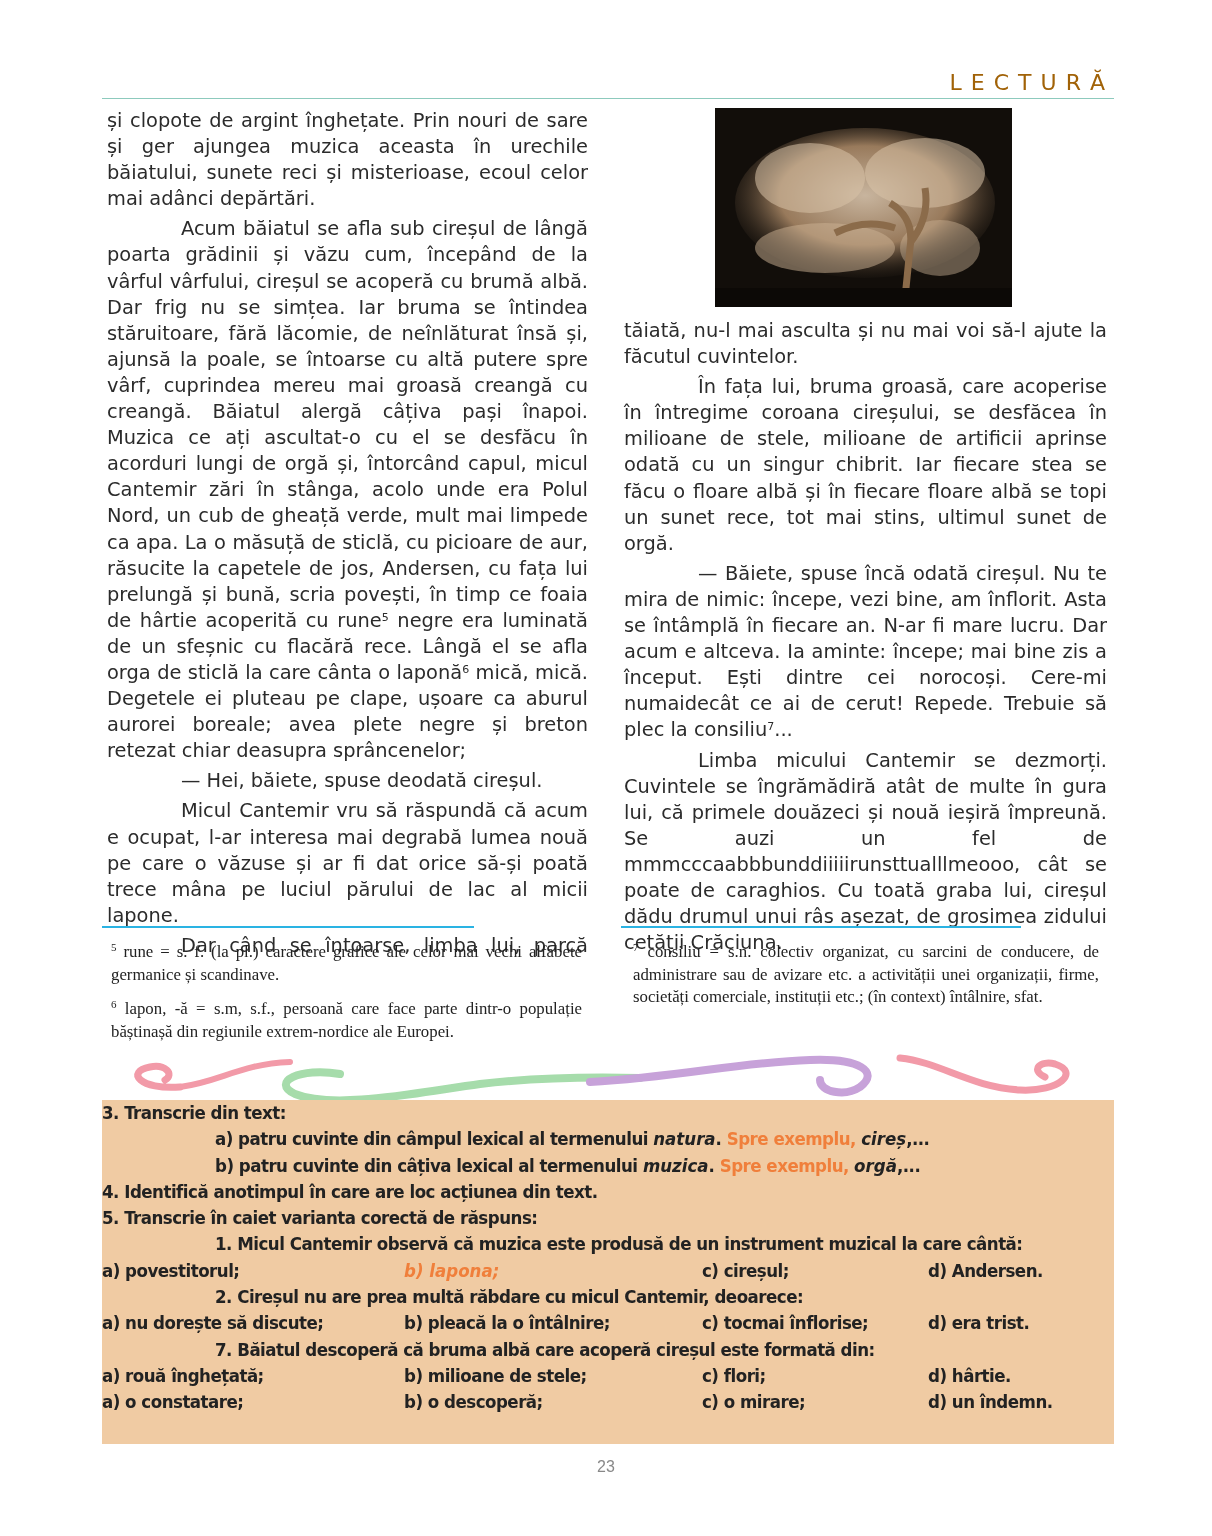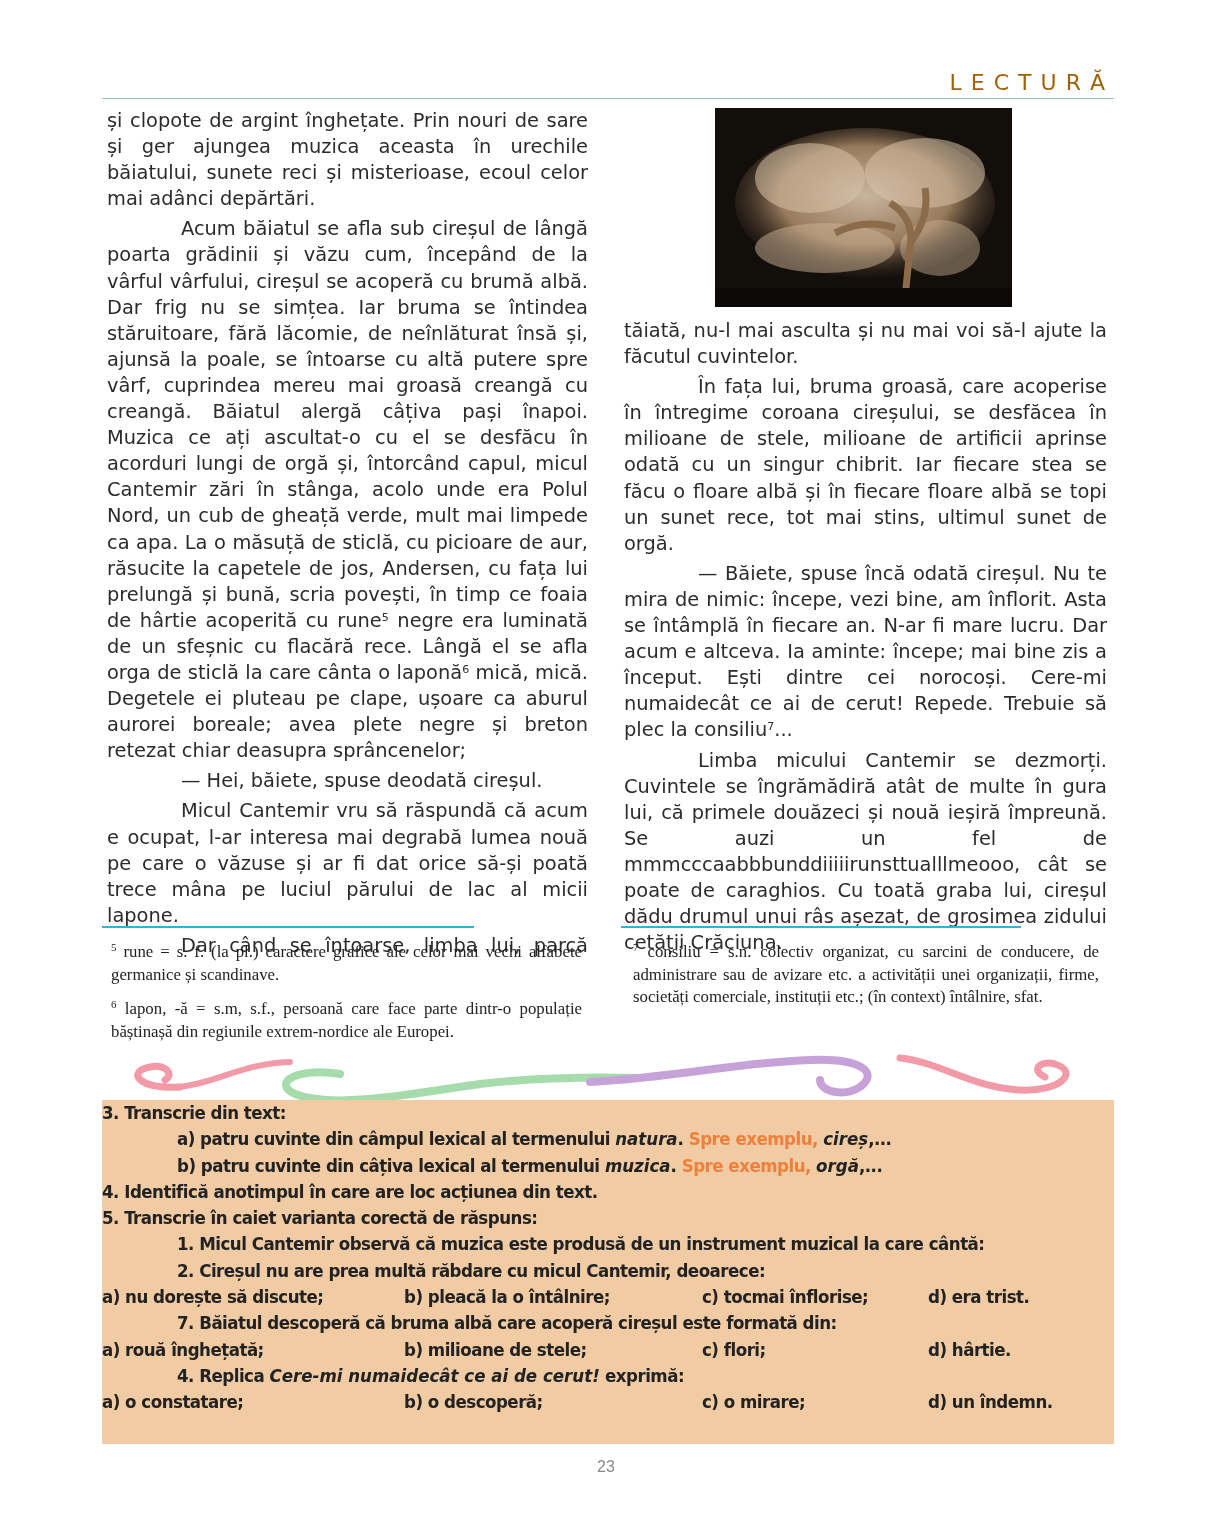--- a/index.html
+++ b/index.html
@@ -12,21 +12,21 @@
   .left{left:103px;top:104px;width:489px;}
   .right{left:620px;top:314px;width:491px;}
   .photo{position:absolute;left:715px;top:108px;width:297px;height:199px;background:#14100c;overflow:hidden;}
   .fn-rule{position:absolute;height:2px;background:#2ab3e3;}
   .fn{position:absolute;font-family:"Liberation Serif",serif;font-size:16.8px;line-height:22.5px;color:#222;text-align:justify;}
   .fn p{margin:12px;}
   sup{font-size:11px;vertical-align:6px;line-height:0;}
   .ornament{position:absolute;left:120px;top:1052px;width:980px;height:50px;}
   .ex{position:absolute;left:102px;top:1100px;width:1012px;height:344px;background:#f0cba3;font-family:"DejaVu Sans Condensed","DejaVu Sans",sans-serif;font-size:18.5px;line-height:26.3px;color:#222;}
   .ex .row{white-space:nowrap;height:26.3px;position:relative;font-weight:bold;}
-  .ex .in{padding-left:75px;}
+  .ex .in{padding-left:113px;}
   .orange{color:#f07f3b;}
   .opt{position:absolute;top:0;}
   .o1{left:0}.o2{left:302px}.o3{left:600px}.o4{left:826px}
   .page-number{position:absolute;left:0;width:1212px;top:1458px;text-align:center;font-size:16px;color:#888;font-family:"Liberation Sans",sans-serif;}
   .ex span{letter-spacing:-0.5px;}
 </style>
 </head>
 <body>
 
 <div class="header-title">LECTURĂ</div>
@@ -86,38 +86,43 @@
 </svg>
 
 <div class="ex">
   <div class="row"><span>3. Transcrie din text:</span></div>
   <div class="row in"><span>a) patru cuvinte din câmpul lexical al termenului </span><i>natura</i><span>. </span><span class="orange">Spre exemplu, </span><i>cireș</i><span>,...</span></div>
   <div class="row in"><span>b) patru cuvinte din câțiva lexical al termenului </span><i>muzica</i><span>. </span><span class="orange">Spre exemplu, </span><i>orgă</i><span>,...</span></div>
   <div class="row"><span>4. Identifică anotimpul în care are loc acțiunea din text.</span></div>
   <div class="row"><span>5. Transcrie în caiet varianta corectă de răspuns:</span></div>
 
   <div class="row in"><span>1. Micul Cantemir observă că muzica este produsă de un instrument muzical la care cântă:</span></div>
+  <div class="row">
+    <span class="opt o1">a) povestitorul;</span>
+    <i class="opt o2 orange">b) lapona;</i>
+    <span class="opt o3">c) cireșul;</span>
+    <span class="opt o4">d) Andersen.</span>
+  </div>
 
   <div class="row in"><span>2. Cireșul nu are prea multă răbdare cu micul Cantemir, deoarece:</span></div>
   <div class="row">
     <span class="opt o1">a) nu dorește să discute;</span>
     <span class="opt o2">b) pleacă la o întâlnire;</span>
     <span class="opt o3">c)  tocmai înflorise;</span>
     <span class="opt o4">d) era trist.</span>
   </div>
 
   <div class="row in"><span>7. Băiatul descoperă că bruma albă care acoperă cireșul este formată din:</span></div>
   <div class="row">
     <span class="opt o1">a) rouă înghețată;</span>
     <span class="opt o2">b) milioane de stele;</span>
     <span class="opt o3">c) flori;</span>
     <span class="opt o4">d) hârtie.</span>
   </div>
 
-  <div class="row in"><span>4. Replica </span><i>Cere-mi numaidecât ce ai de cerut!</i><span> exprimă:</span></div>
   <div class="row">
     <span class="opt o1">a) o constatare;</span>
     <span class="opt o2">b) o descoperă;</span>
     <span class="opt o3">c) o mirare;</span>
     <span class="opt o4">d) un îndemn.</span>
   </div>
 </div>
 
 <div class="page-number">23</div>
 

